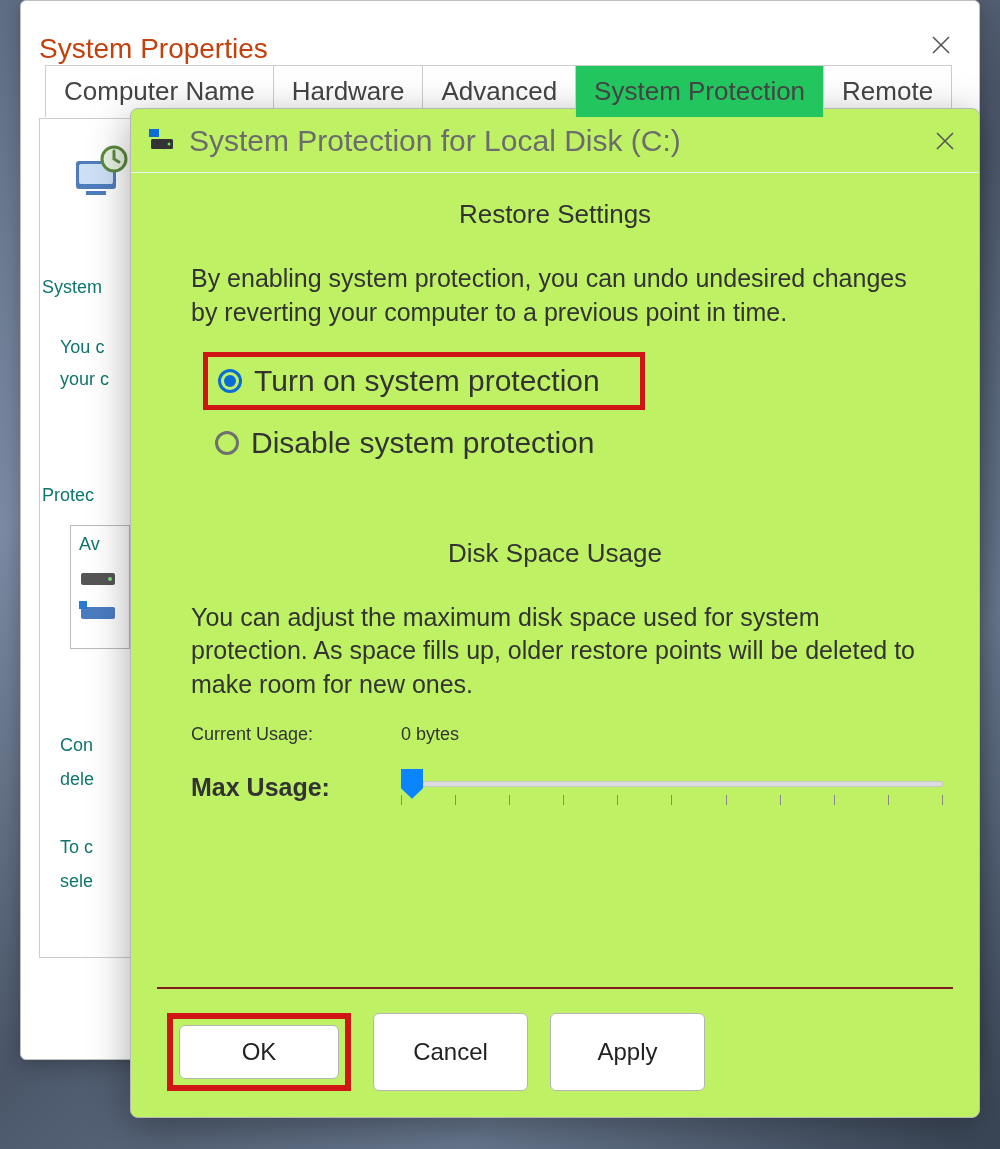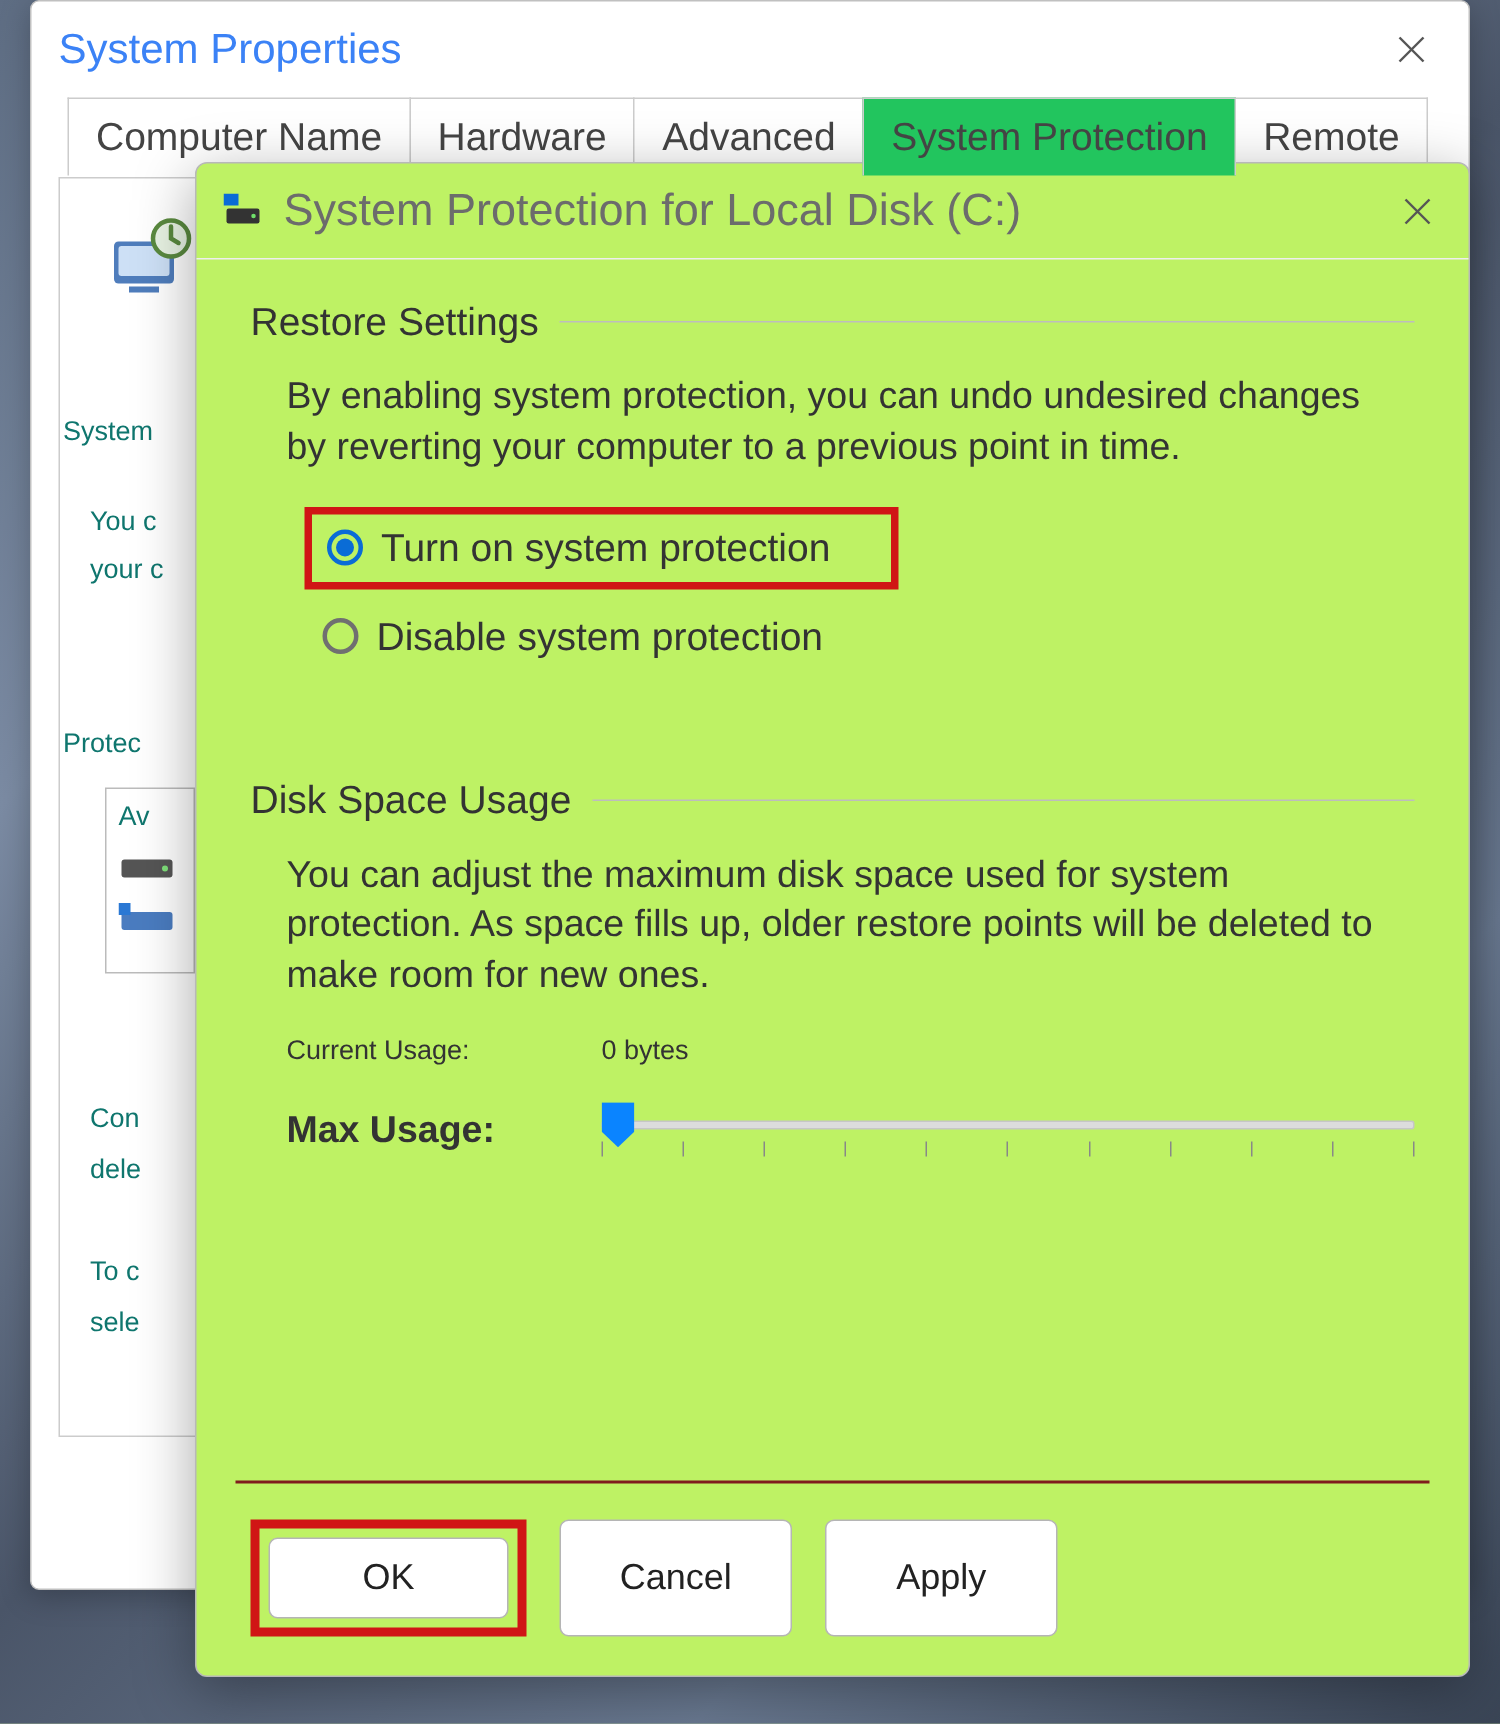--- a/index.html
+++ b/index.html
@@ -15,23 +15,23 @@
   .parent-window {
     position: absolute;
     left: 20px; top: 0;
     width: 960px; height: 1060px;
     background: #ffffff;
     border: 1px solid #c0c0c0;
     border-radius: 6px;
     box-shadow: 0 4px 20px rgba(0,0,0,0.25);
   }
   .parent-titlebar {
-    display: flex; align-items: center; justify-content: space-between;
+    display: flex; align-items: flex-end; justify-content: space-between;
     height: 64px; padding: 0 18px 0 18px;
-    color: #3b82f6;
+    color: #c2410c;
     font-size: 28px;
   }
   .parent-close {
     width: 40px; height: 40px;
     display:flex; align-items:center; justify-content:center;
     color:#555; font-size:28px;
     cursor:pointer;
   }
   .parent-body {
     position: relative;
@@ -107,39 +107,40 @@
     padding: 26px 36px 0 36px;
     color:#333;
     font-size:25px;
     overflow:hidden;
   }
 
   .group-header {
     display:flex; align-items:center;
     margin-bottom:18px;
     gap: 14px;
+    flex-direction: column;
   }
   .group-header .label {
     font-size:26px; color:#333;
     white-space:nowrap;
   }
   .group-header .rule {
     flex:1; height:1px; background:#bdbdbd;
   }
 
   .desc { margin: 0 14px 22px 24px; line-height:1.35; }
 
   .radio-group {
     margin: 0 0 70px 36px;
   }
   .radio-row {
     display:flex; align-items:center;
     gap:12px;
     padding: 8px 12px;
-    font-size:26px;
+    font-size:30px;
     cursor:pointer;
   }
   .radio-row.highlighted {
     border:5px solid #d01515;
     padding: 7px 40px 7px 10px;
     display:inline-flex;
     margin-bottom: 8px;
   }
   .radio-dot {
     width:24px; height:24px;

